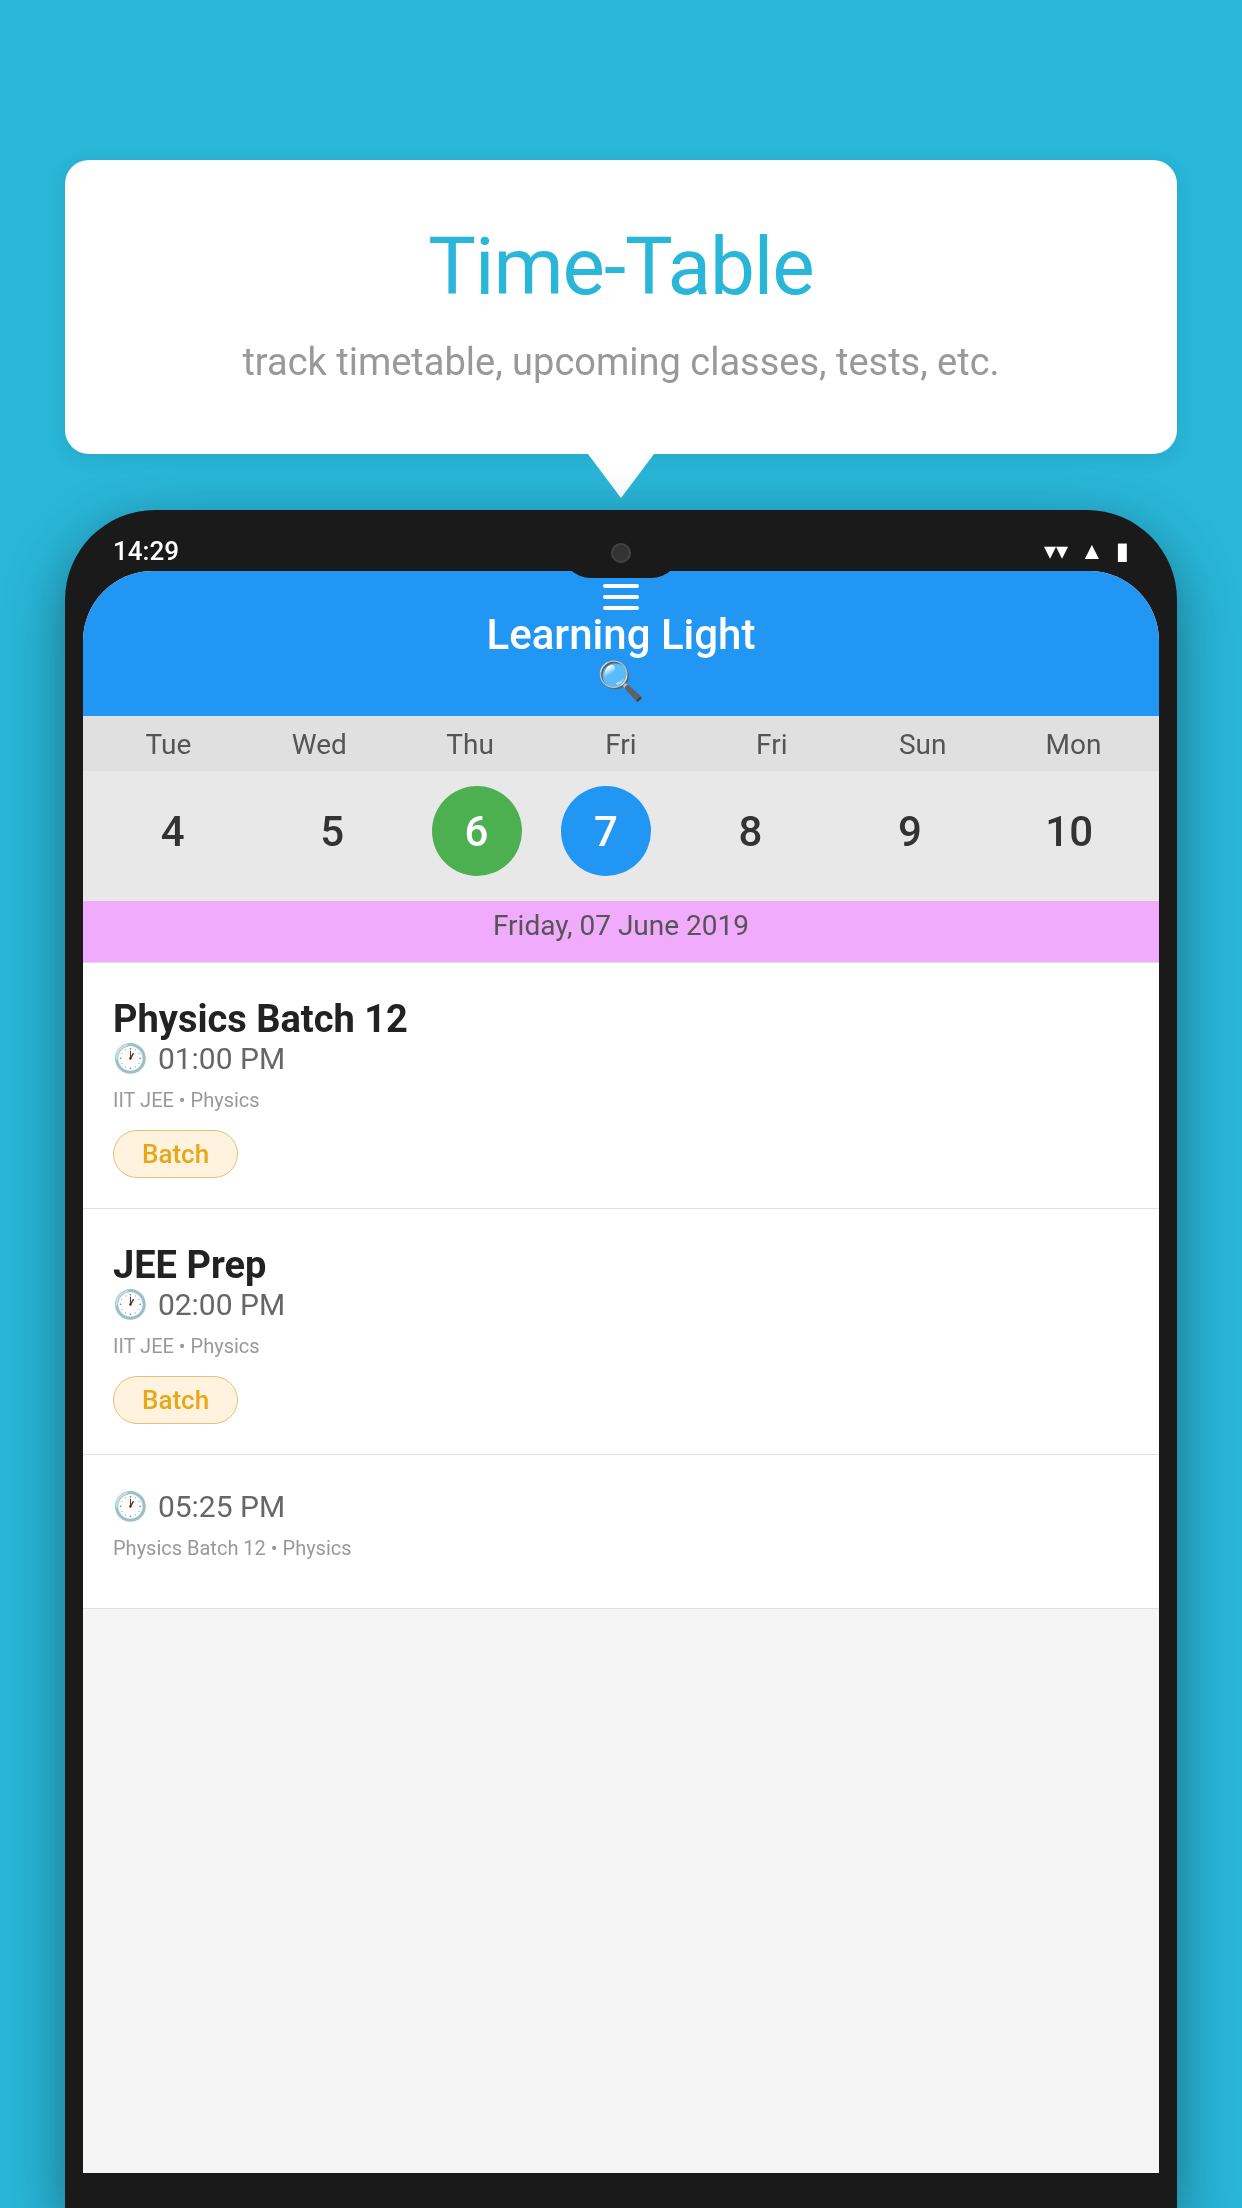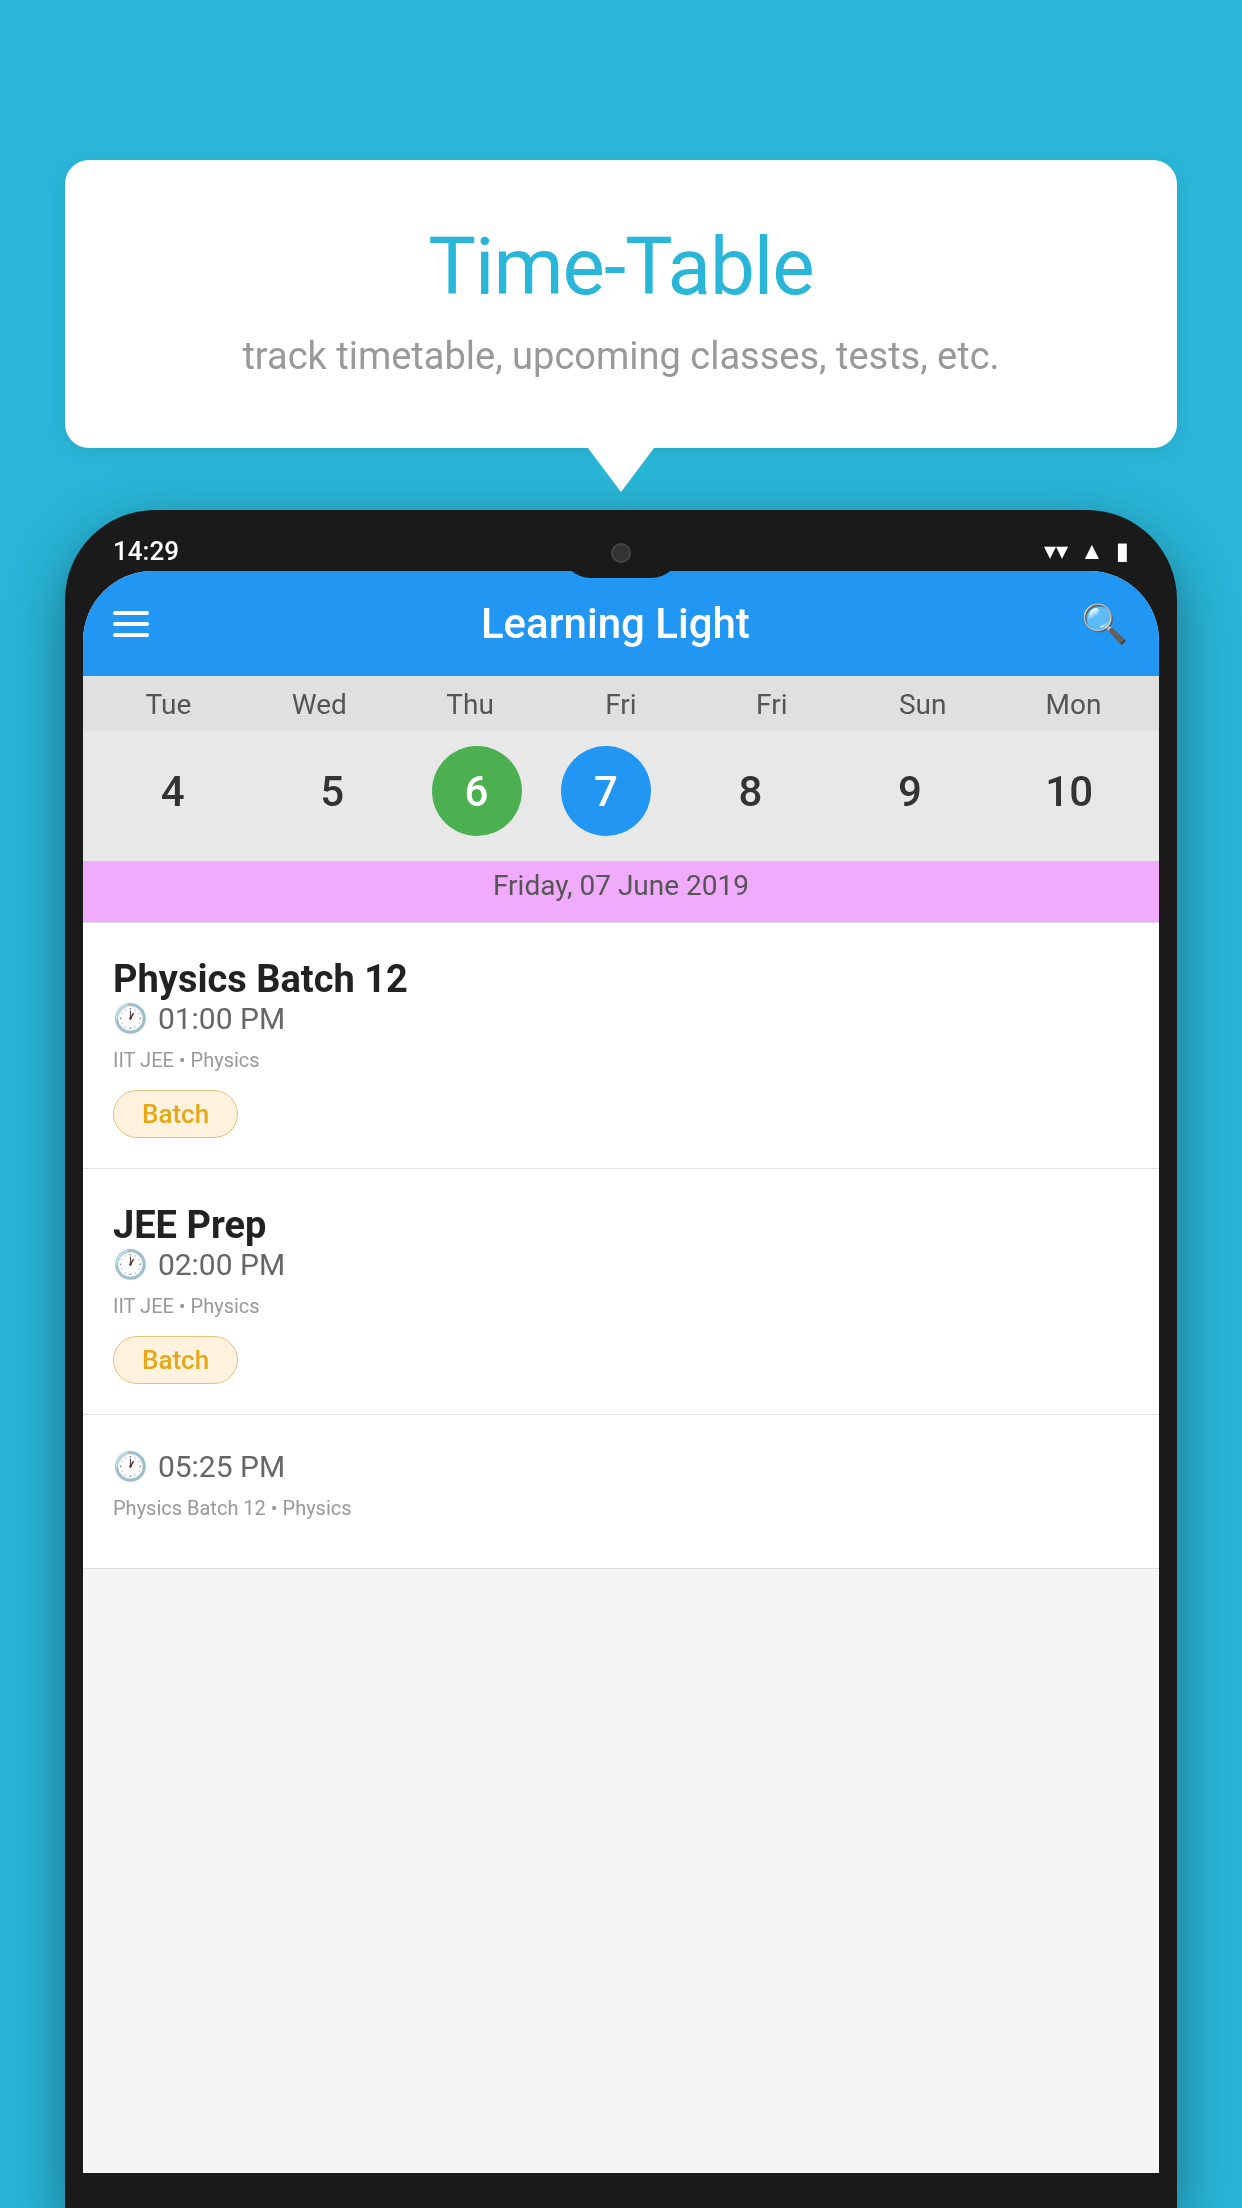--- a/index.html
+++ b/index.html
@@ -40,21 +40,21 @@
       height: 0;
       border-left: 36px solid transparent;
       border-right: 36px solid transparent;
       border-top: 48px solid white;
     }
 
     .bubble-title {
       font-size: 80px;
       color: #29b6d8;
       font-weight: 400;
-      margin-bottom: 20px;
+      margin-bottom: 26px;
       letter-spacing: -1px;
     }
 
     .bubble-subtitle {
       font-size: 38px;
       color: #999;
       font-weight: 400;
     }
 
     
@@ -130,24 +130,25 @@
       background: #f5f5f5;
       border-radius: 70px 70px 0 0;
       overflow: hidden;
       height: calc(100% - 60px);
       margin-top: 5px;
     }
 
     
     .app-header {
       background: #2196f3;
-      padding: 28px 30px;
+      padding: 13px 30px;
       display: flex;
       align-items: center;
       justify-content: space-between;
+      flex-direction: column;
     }
 
     .hamburger-icon {
       display: flex;
       flex-direction: column;
       gap: 7px;
       cursor: pointer;
     }
 
     .hamburger-icon span {

